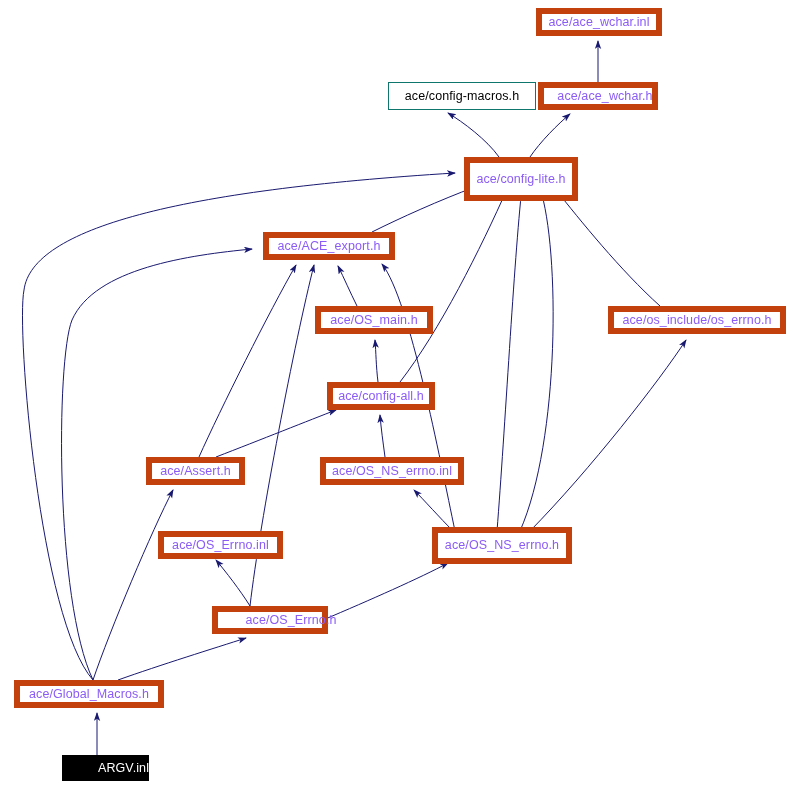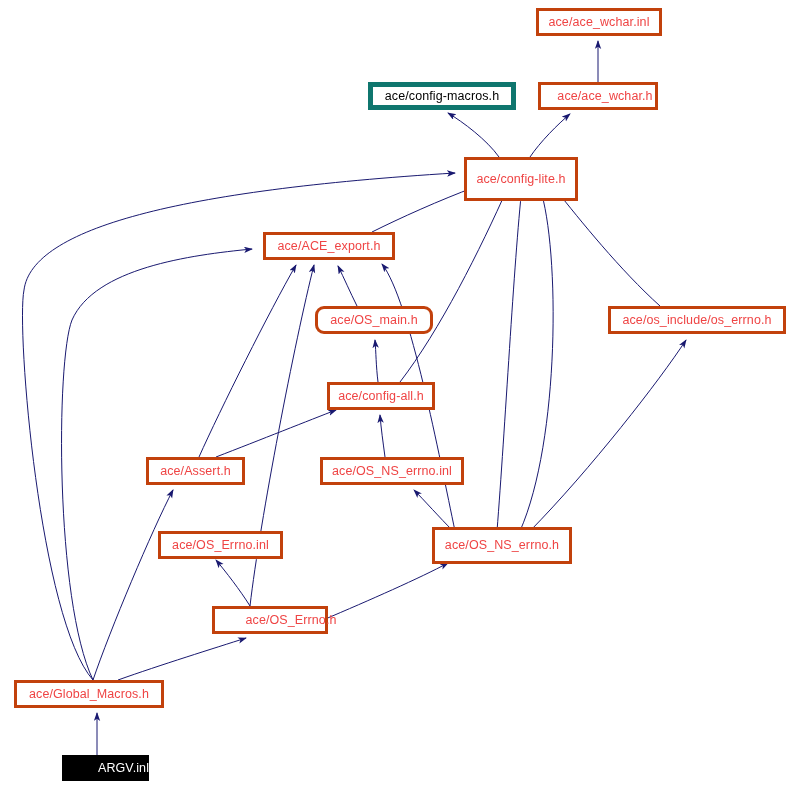--- a/index.html
+++ b/index.html
@@ -29,27 +29,28 @@
     position: absolute;
     box-sizing: border-box;
     display: flex;
     align-items: center;
     justify-content: center;
     font-size: 12.5px;
     line-height: 1;
     letter-spacing: 0.1px;
     white-space: nowrap;
     background: #ffffff;
-    border: 3px solid #c2410c;
-    color: #ef4444;
+    border: 6px solid #c2410c;
+    color: #8b5cf6;
     padding: 0 6px;
   }
   .node.gray {
-    border: 5px solid #0f766e;
+    border: 1px solid #0f766e;
     color: #000000;
+    margin-left: 20px;
   }
   .node.current {
     background: #000000;
     border: 1px solid #000000;
     color: #ffffff;
   }
 </style>
 </head>
 <body>
 
@@ -98,21 +99,21 @@
       </div>
       <div class="node" style="left: 538px; top: 82px; width: 120px; height: 28px; padding-left: 20px;">
         <span>ace/ace_wchar.h</span>
       </div>
       <div class="node" style="left: 464px; top: 157px; width: 114px; height: 44px;">
         <span>ace/config-lite.h</span>
       </div>
       <div class="node" style="left: 263px; top: 232px; width: 132px; height: 28px;">
         <span>ace/ACE_export.h</span>
       </div>
-      <div class="node" style="left: 315px; top: 306px; width: 118px; height: 28px; border-radius: 9px;">
+      <div class="node" style="left: 315px; top: 306px; width: 118px; height: 28px;">
         <span>ace/OS_main.h</span>
       </div>
       <div class="node" style="left: 608px; top: 306px; width: 178px; height: 28px;">
         <span>ace/os_include/os_errno.h</span>
       </div>
       <div class="node" style="left: 327px; top: 382px; width: 108px; height: 28px;">
         <span>ace/config-all.h</span>
       </div>
       <div class="node" style="left: 146px; top: 457px; width: 99px; height: 28px;">
         <span>ace/Assert.h</span>

